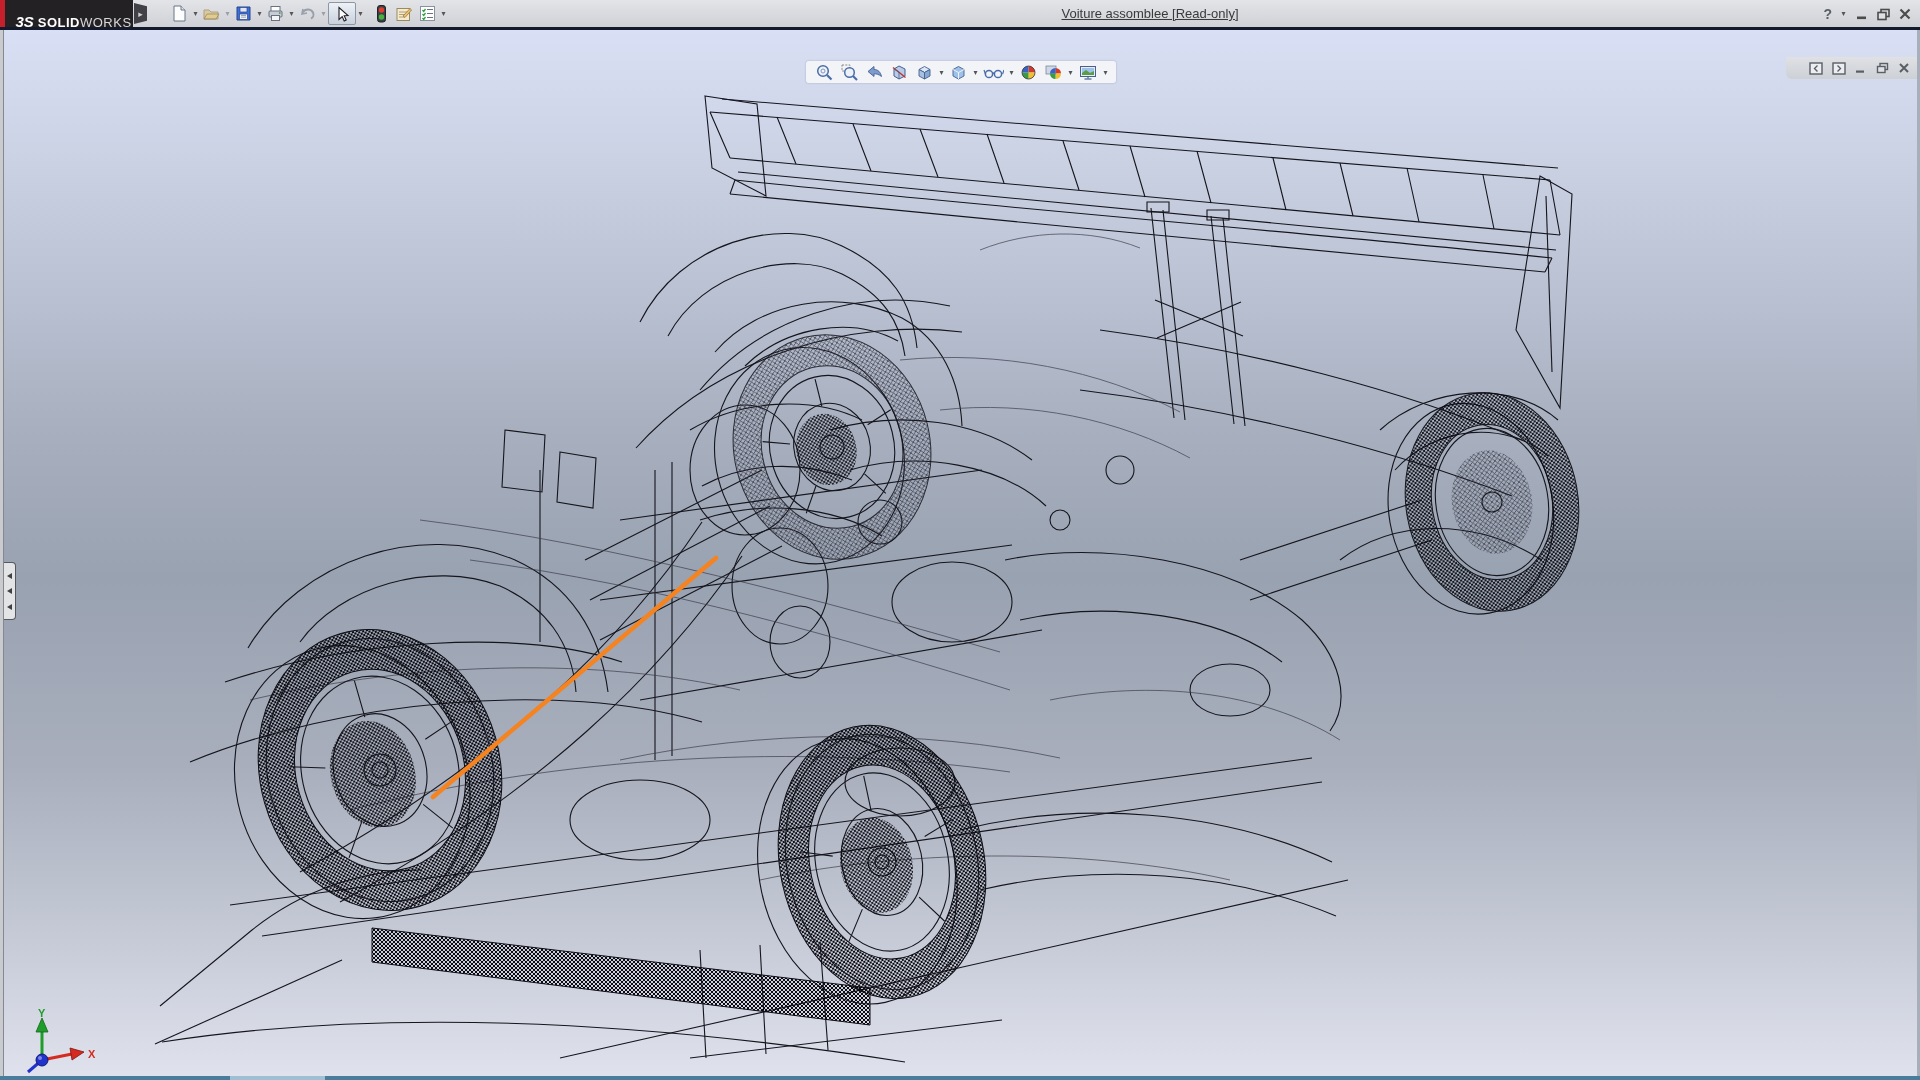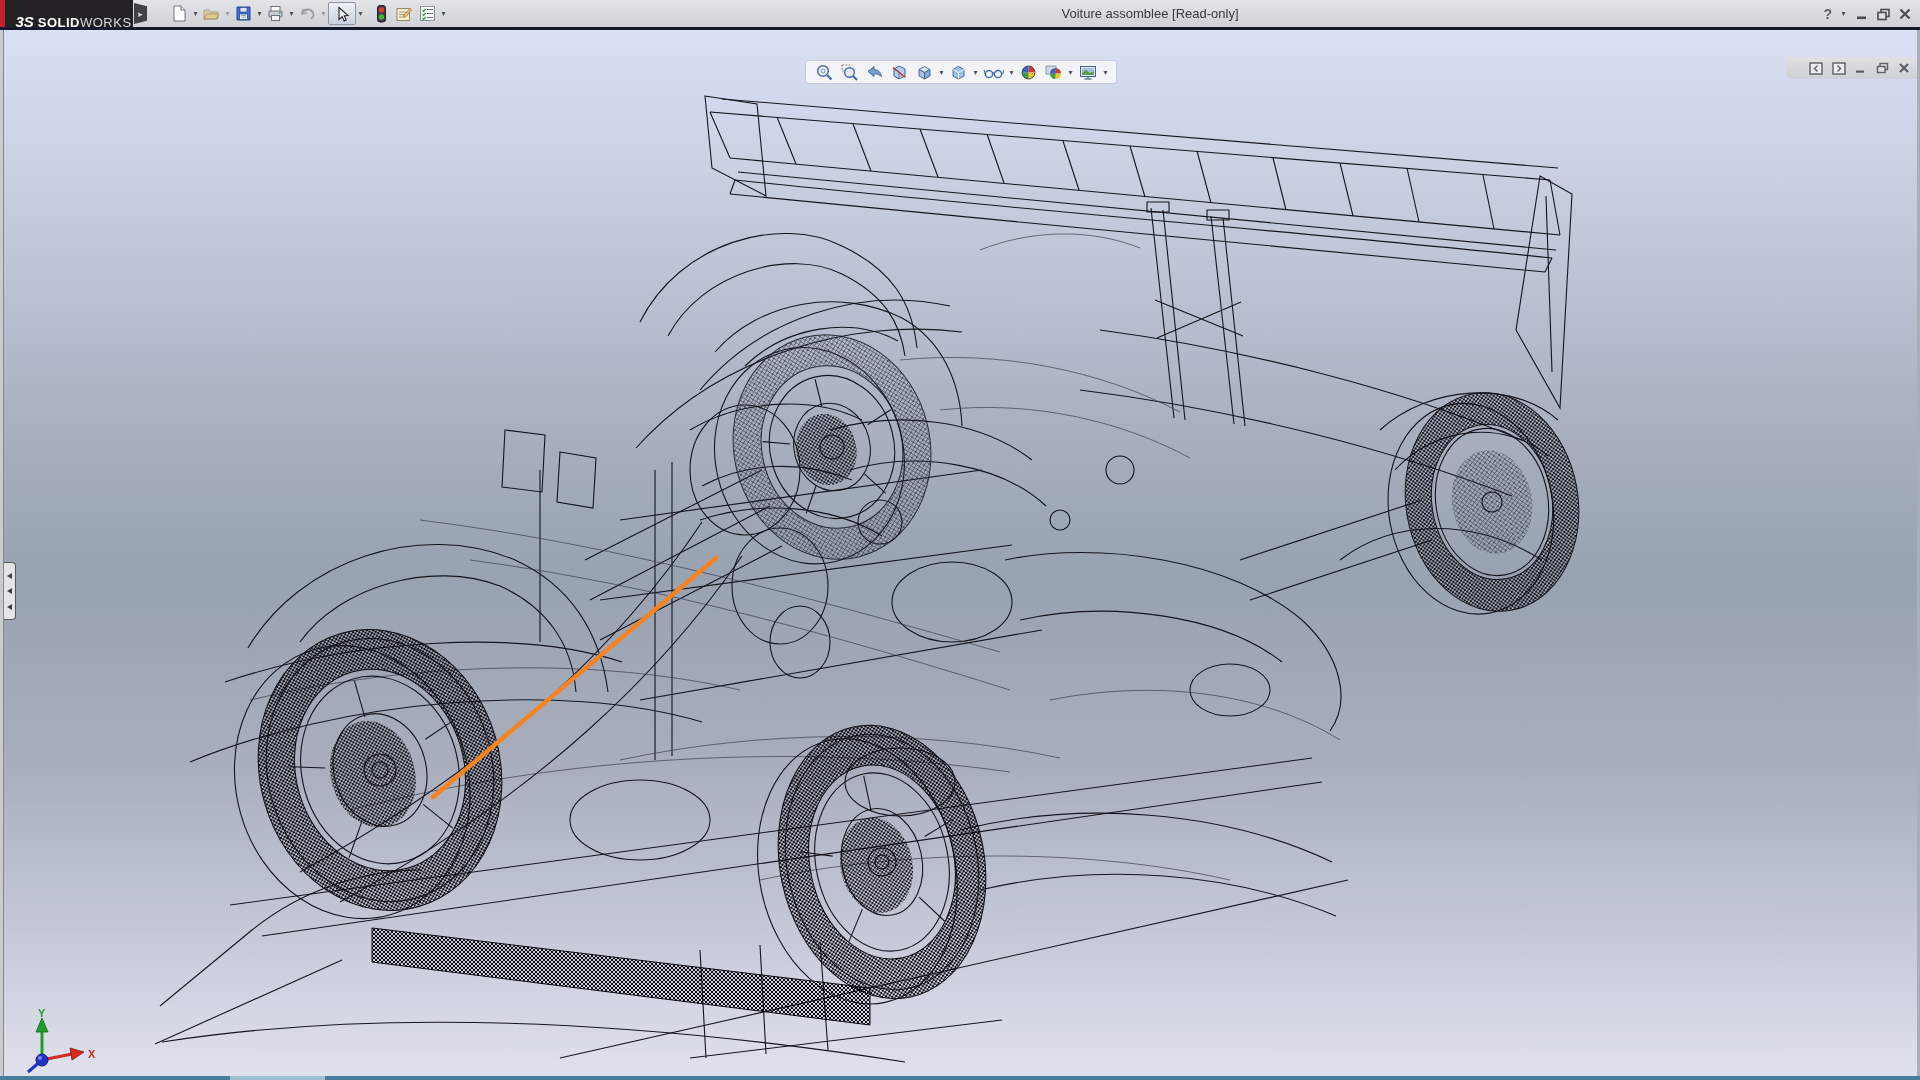--- a/index.html
+++ b/index.html
@@ -19,21 +19,21 @@
   #flyout-tab{position:absolute;left:134px;top:3px;width:13px;height:21px;background:#414147;
     color:#cfcfcf;font-size:9px;display:flex;align-items:center;justify-content:center;
     clip-path:polygon(0 0,100% 15%,100% 85%,0 100%);}
   #main-toolbar{position:absolute;left:168px;top:2px;height:23px;display:flex;align-items:center;}
   .tb-btn{height:23px;display:flex;align-items:center;justify-content:center;padding:0 2px;}
   .caret{font-size:8px;color:#555;width:9px;text-align:center;}
   .caret.dis{color:#9aa0a8;}
   #select-btn{border:1px solid #8b97a6;border-radius:2px;background:linear-gradient(#eef2f7,#c9d1dc);
     height:23px;display:flex;align-items:center;justify-content:center;width:28px;}
   #title-text{position:absolute;left:1150px;top:6px;transform:translateX(-50%);
-    font-size:13px;color:#3a3a3a;white-space:nowrap;}
+    font-size:13px;color:#3a3a3a;white-space:nowrap;text-decoration:underline;}
   #win-controls{position:absolute;right:8px;top:3px;height:21px;display:flex;align-items:center;gap:7px;}
   #help-glyph{font-size:14px;font-weight:bold;color:#5a5f66;}
 
   
   #separator{position:absolute;left:0;top:27px;width:1920px;height:3px;background:#121a2b;}
 
   
   #viewport{position:absolute;left:0;top:30px;width:1920px;height:1050px;
     background:linear-gradient(180deg,#d9e0f5 0%,#cbd2e4 12%,#a8b0c0 38%,#99a2b1 52%,#a8aebc 70%,#c9cdda 88%,#e0e3ed 100%);}
   #left-border{position:absolute;left:0;top:30px;width:4px;height:1050px;

